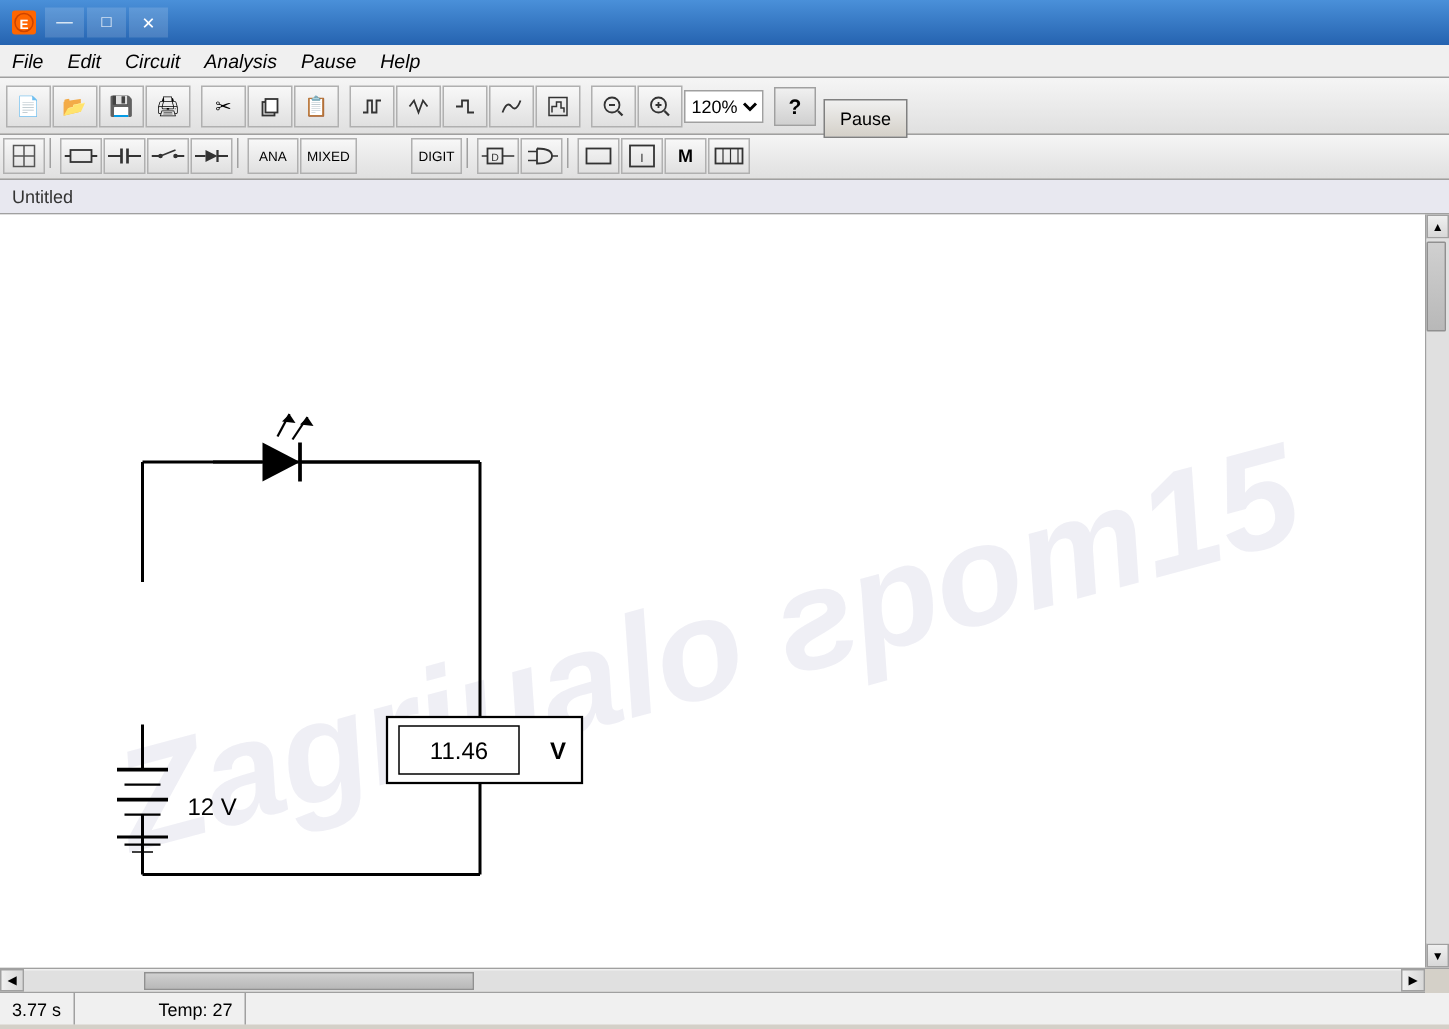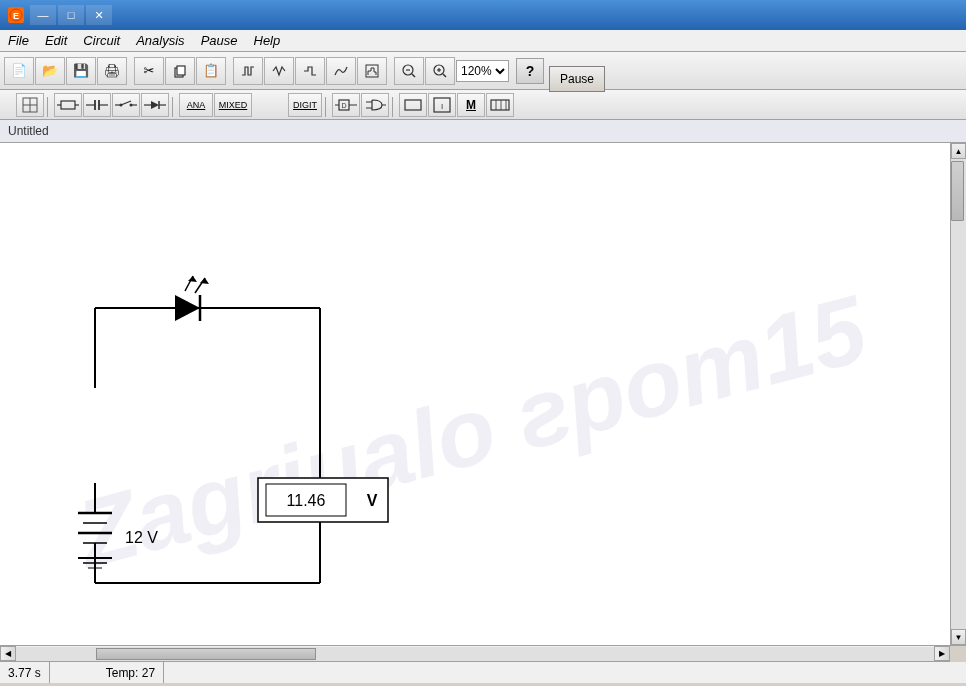--- a/index.html
+++ b/index.html
@@ -99,25 +99,24 @@
       height: 26px;
       margin-left: 4px;
       margin-top: 16px;
     }
 
     
     #toolbar2 {
       background: linear-gradient(to bottom, #f5f5f5, #e0e0e0);
       height: 30px;
       display: flex;
-      align-items: flex-end;
-      padding: 2px 16px;
+      align-items: flex-start;
+      padding: 2px 2px;
       border-bottom: 1px solid #a0a0a0;
       gap: 1px;
-      text-decoration: underline;
     }
     .tb2-btn {
       width: 28px; height: 24px;
       background: linear-gradient(to bottom, #f8f8f8, #e0e0e0);
       border: 1px solid #b0b0b0;
       cursor: pointer;
       display: flex; align-items: center; justify-content: center;
       font-size: 12px;
     }
     .tb2-separator { width: 4px; height: 20px; border-left: 1px solid #a0a0a0; margin: 0 2px; }

